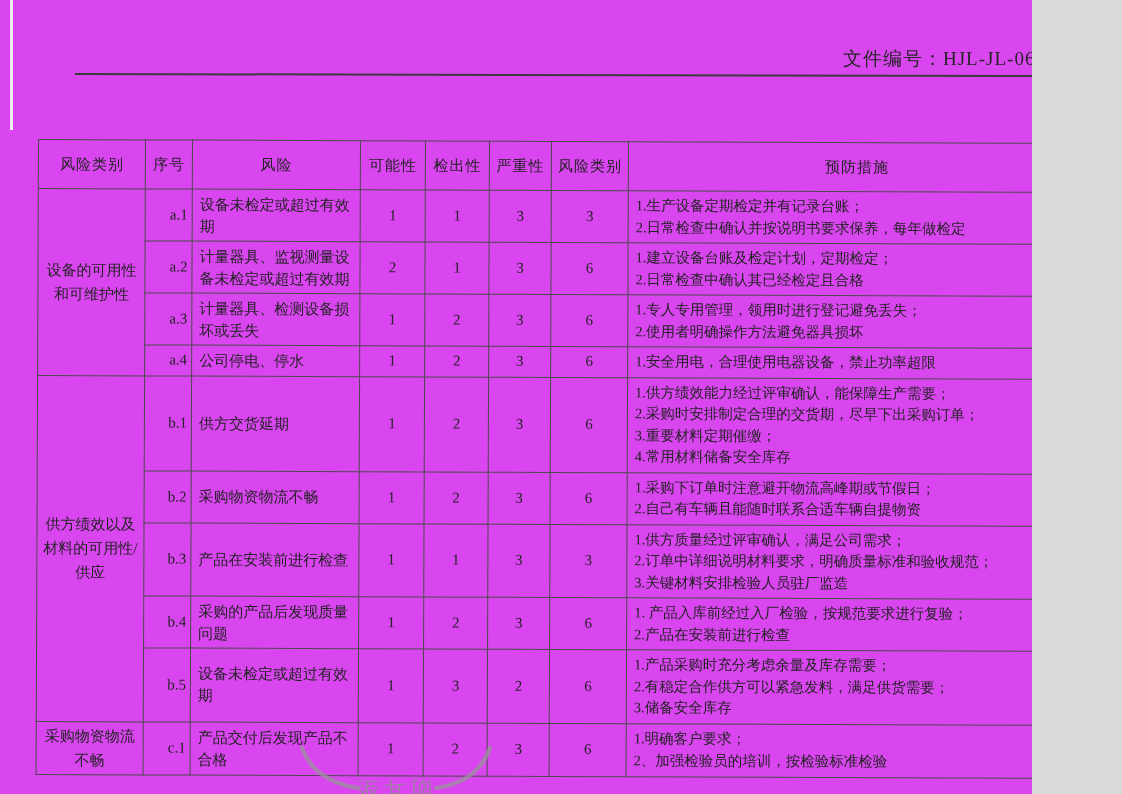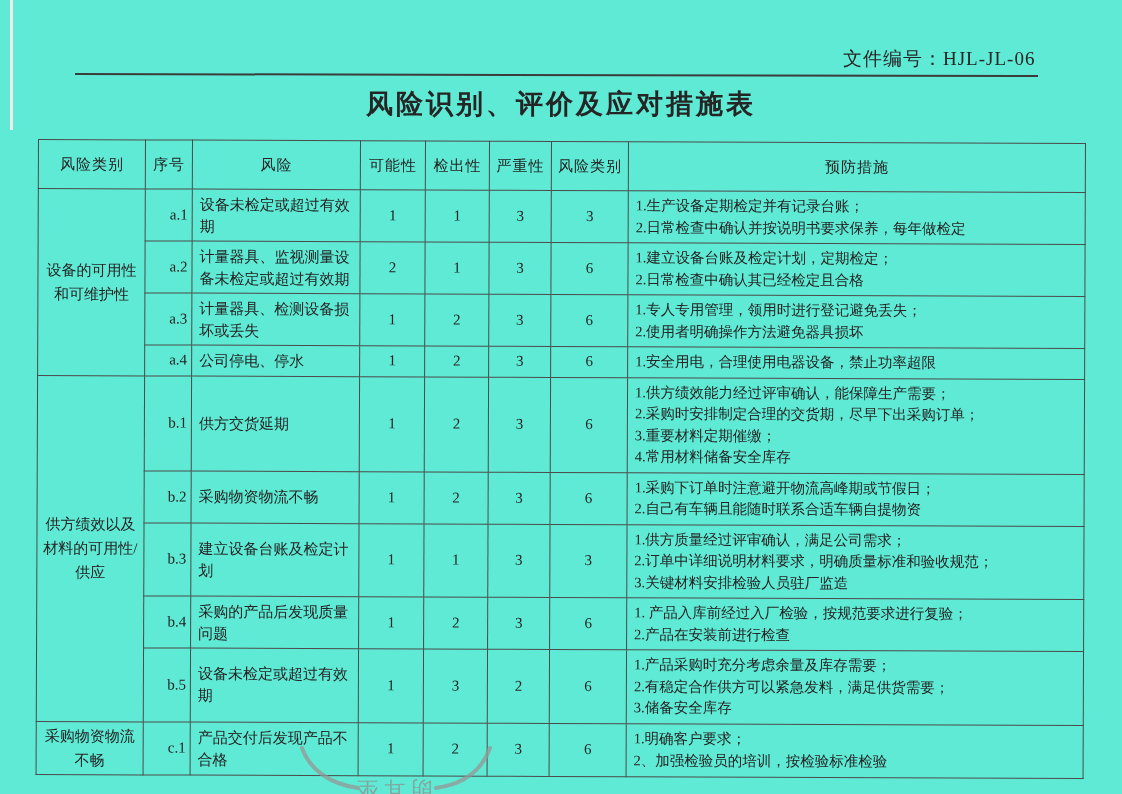--- a/index.html
+++ b/index.html
@@ -3,22 +3,22 @@
 <meta charset="utf-8">
 <style>
   * { box-sizing: border-box; }
   html,body { margin:0; padding:0; }
   body {
     background:#d9d9d9;
     font-family:"Liberation Serif","DejaVu Serif",serif;
   }
   .page {
     position:relative;
-    width:1122px; height:794px;
-    background:#5eead4;
+    width:1032px; height:794px;
+    background:#d946ef;
     overflow:hidden;
     color:#252525;
   }
   .edge-shade {
     position:absolute; left:10px; top:0; width:3px; height:130px;
     background:#ececea;
   }
   .doc-number {
     position:absolute; top:46px; left:843px;
     font-size:19px; letter-spacing:1px; white-space:nowrap;
@@ -62,21 +62,20 @@
 </head>
 <body>
 
 <div class="page">
 
   <div class="edge-shade"></div>
 
   <div class="doc-number">文件编号：HJL-JL-06</div>
   <div class="header-rule"></div>
 
-  <div class="title">风险识别、评价及应对措施表</div>
 
   <div class="table-wrap">
     <table class="risk-table">
       <colgroup>
         <col style="width:107px">
           <col style="width:47px">
           <col style="width:168px">
         <col style="width:65px">
           <col style="width:64px">
           <col style="width:62px">
@@ -166,21 +165,21 @@
             <td class="cell-num">2</td>
             <td class="cell-num">3</td>
             <td class="cell-num">6</td>
             <td class="cell-measures">
               <div class="measure-line">1.采购下订单时注意避开物流高峰期或节假日；</div>
               <div class="measure-line">2.自己有车辆且能随时联系合适车辆自提物资</div>
             </td>
           </tr>
           <tr>
             <td class="cell-no">b.3</td>
-            <td class="cell-risk">建立设备台账及检定计划</td>
+            <td class="cell-risk">产品在安装前进行检查</td>
             <td class="cell-num">1</td>
             <td class="cell-num">1</td>
             <td class="cell-num">3</td>
             <td class="cell-num">3</td>
             <td class="cell-measures">
               <div class="measure-line">1.供方质量经过评审确认，满足公司需求；</div>
               <div class="measure-line">2.订单中详细说明材料要求，明确质量标准和验收规范；</div>
               <div class="measure-line">3.关键材料安排检验人员驻厂监造</div>
             </td>
           </tr>

